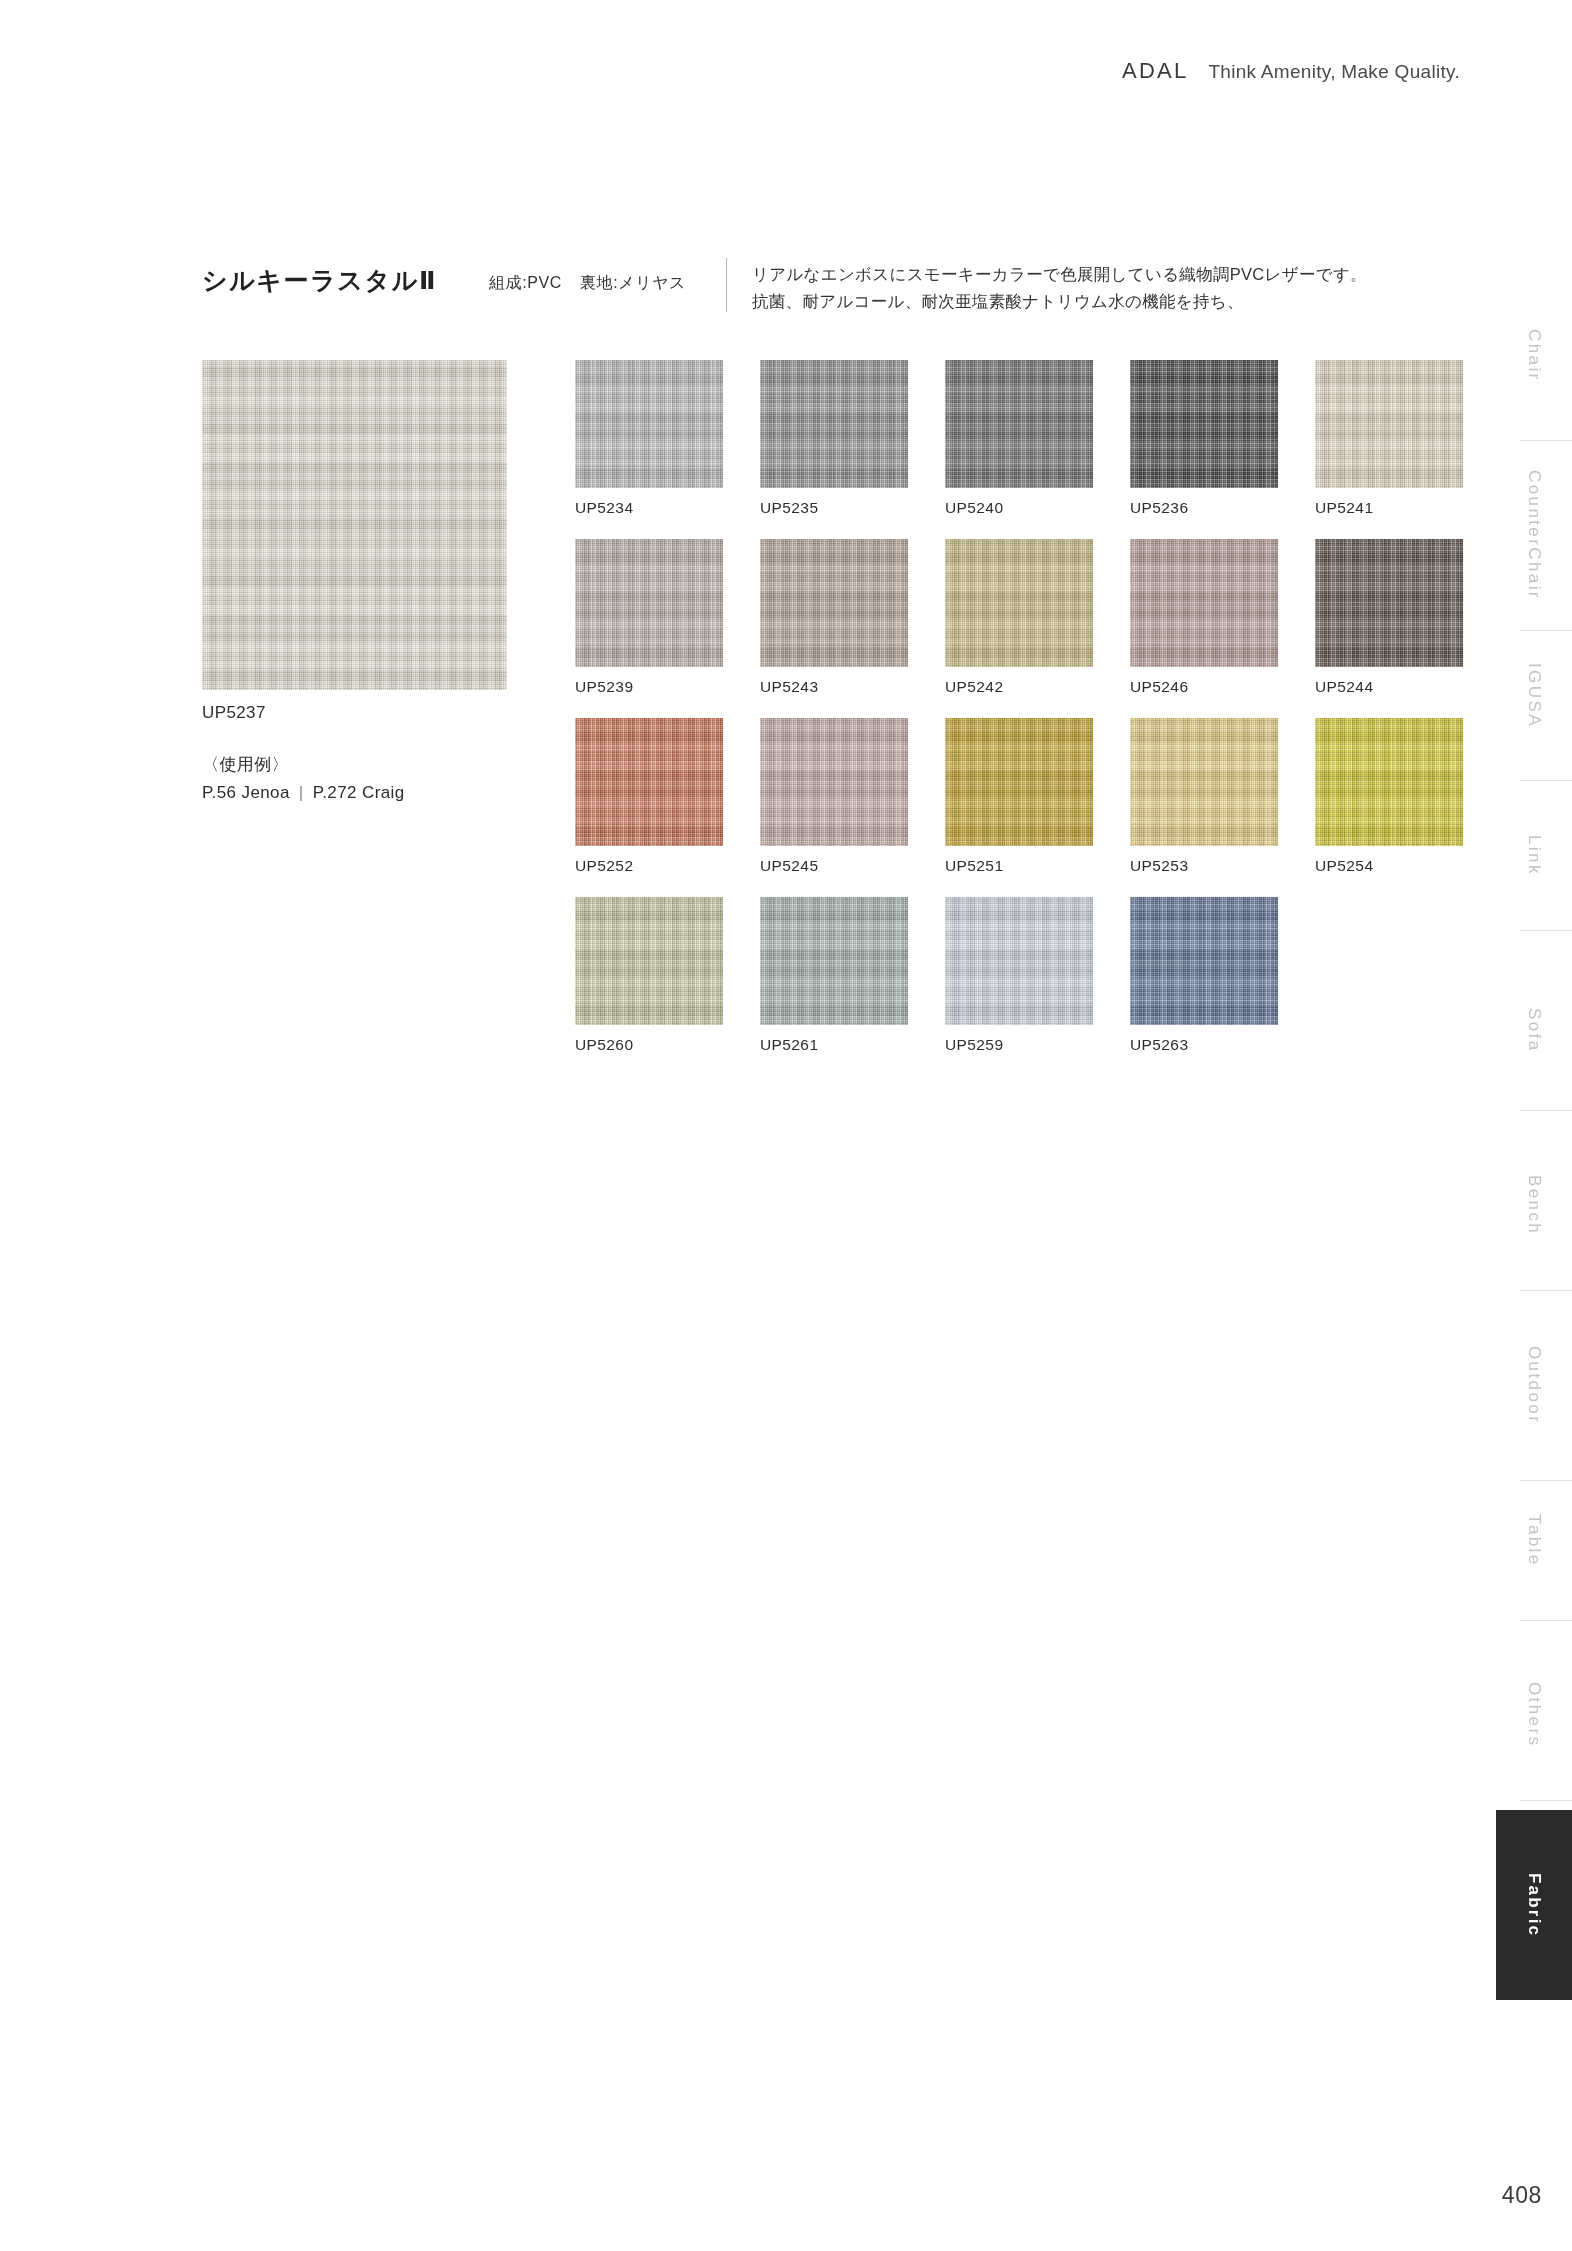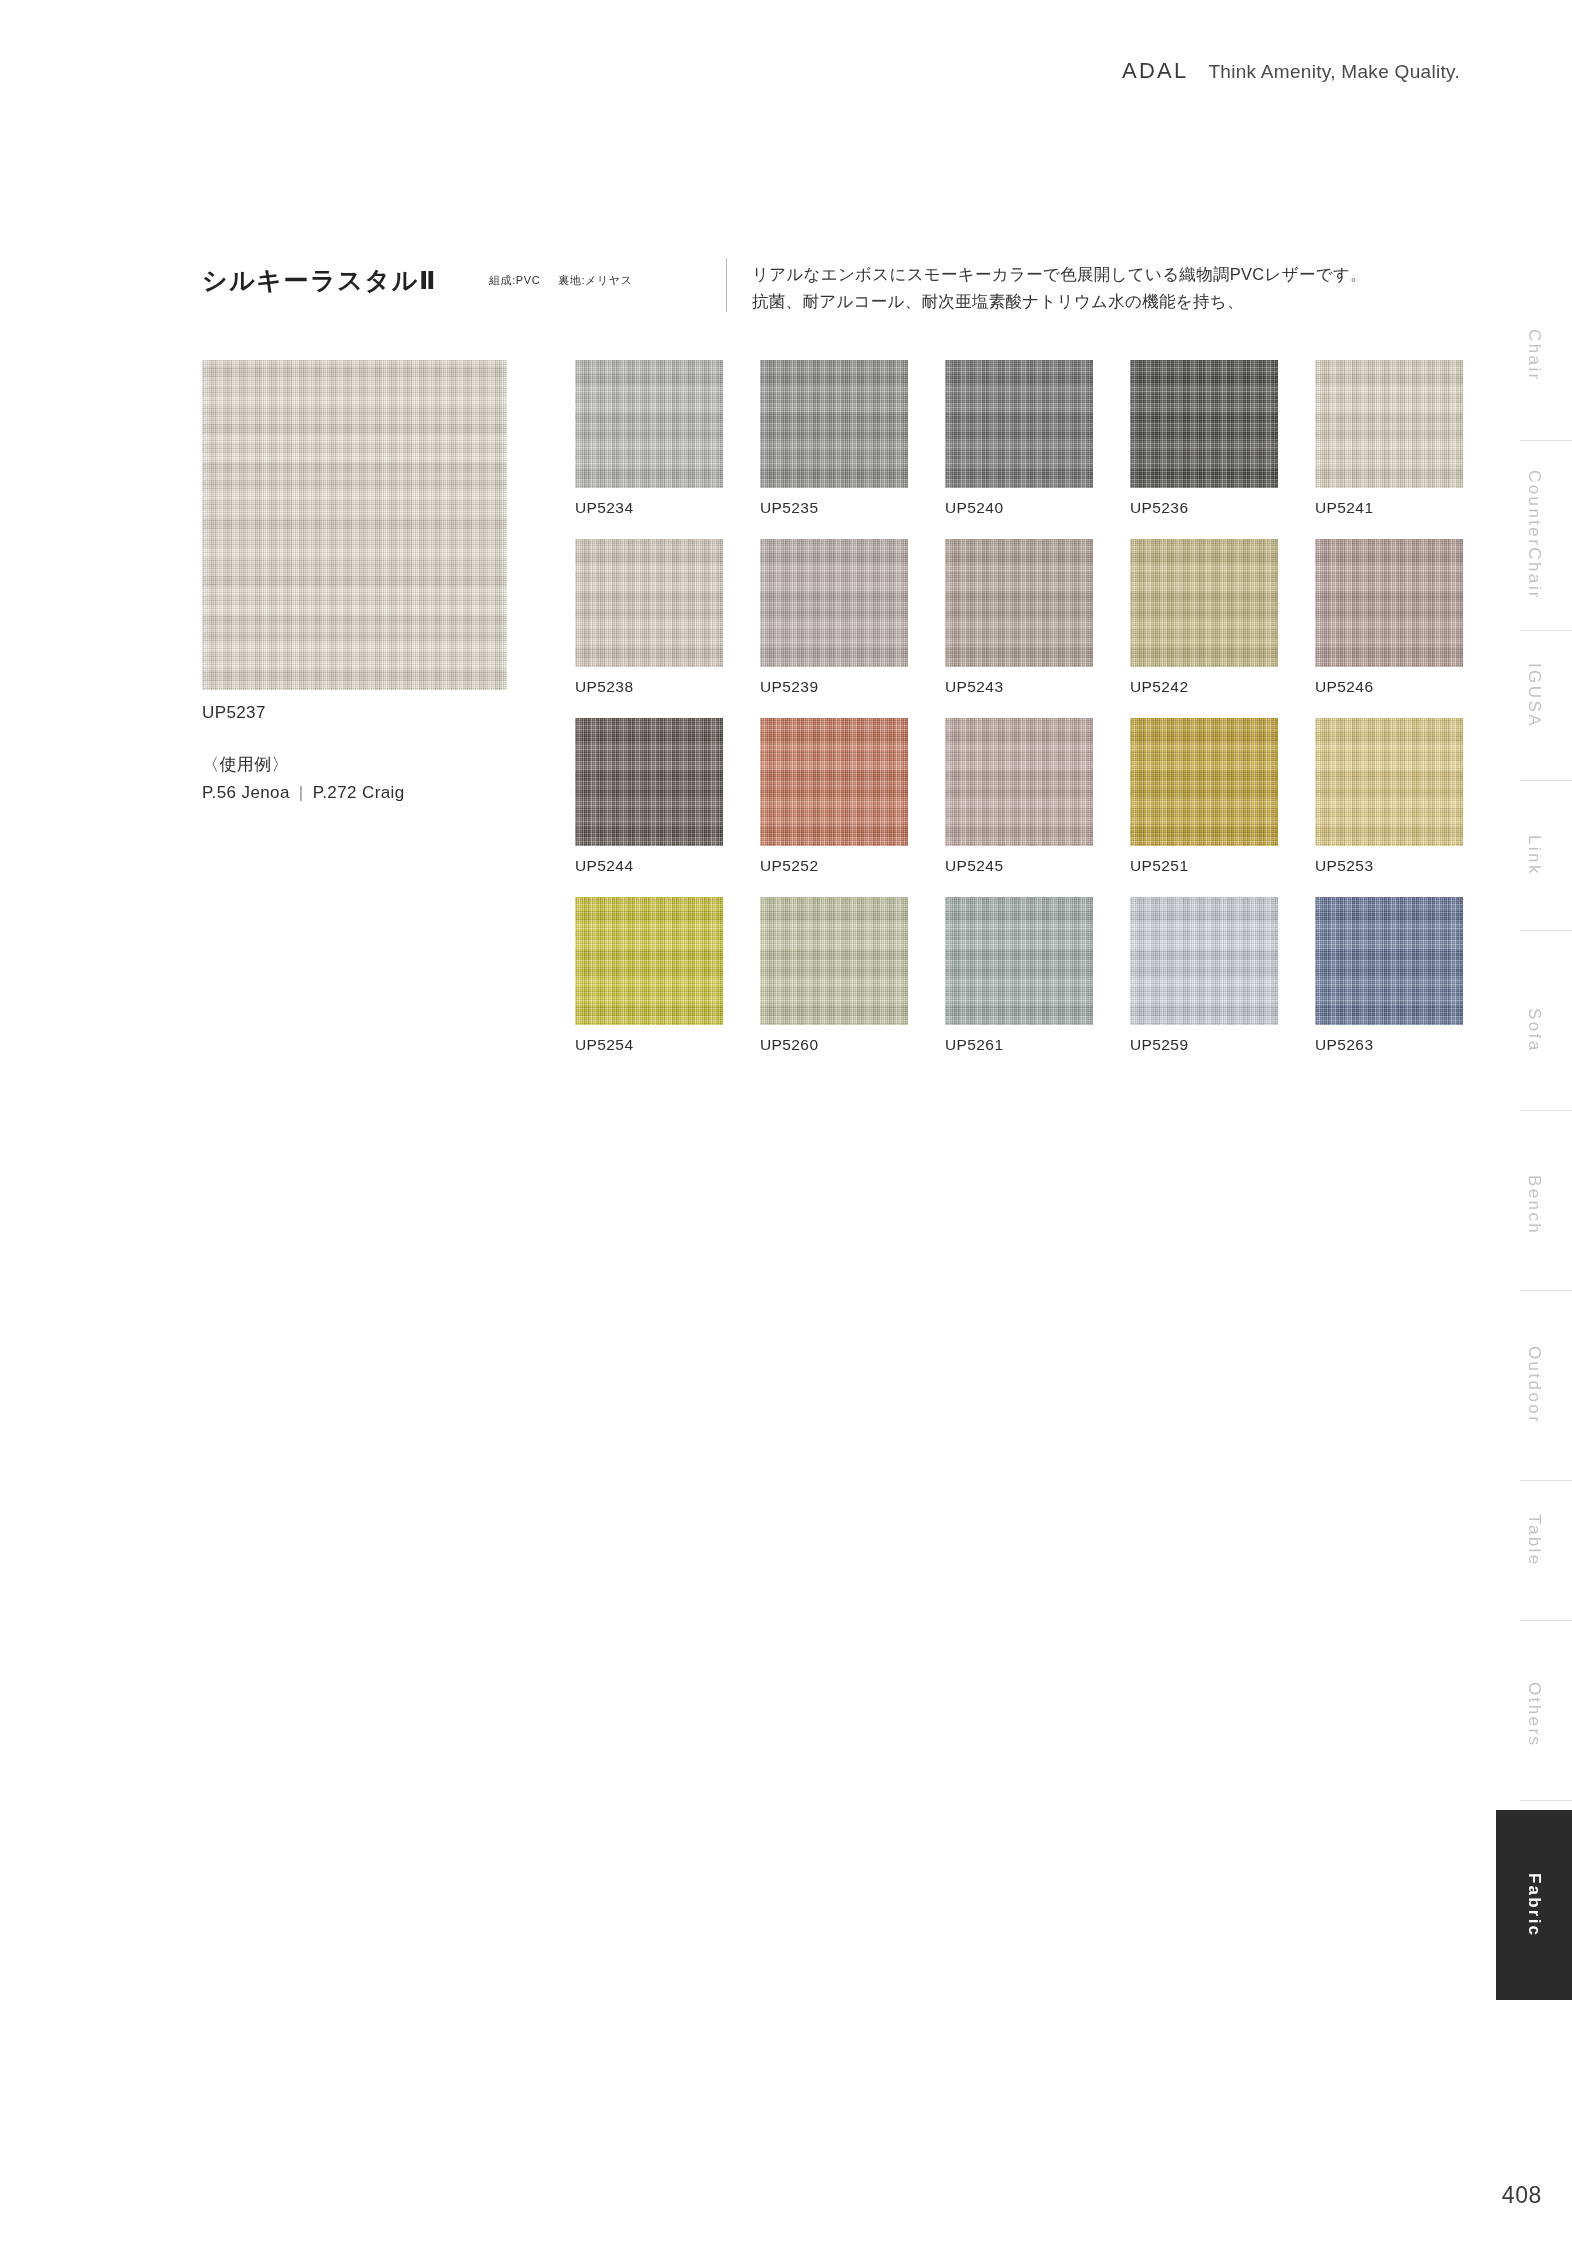--- a/index.html
+++ b/index.html
@@ -49,21 +49,21 @@
   .material-name {
     font-size: 25px;
     font-weight: 700;
     letter-spacing: 1.6px;
     color: #222222;
     white-space: nowrap;
     line-height: 1;
     padding-top: 6px;
   }
   .material-spec {
-    font-size: 11px;
+    font-size: 16px;
     color: #333333;
     letter-spacing: 0.6px;
     white-space: nowrap;
     margin-left: 52px;
     padding-top: 11px;
   }
   .material-spec .spec-gap { display: inline-block; width: 18px; }
 
   .desc-divider {
     position: absolute;
@@ -279,24 +279,20 @@
     </div>
     <div class="grid-cell">
       <div class="swatch grid-swatch" style="background-color: rgb(69, 68, 66);"></div>
       <div class="grid-code">UP5236</div>
     </div>
     <div class="grid-cell">
       <div class="swatch grid-swatch" style="background-color: rgb(228, 218, 198);"></div>
       <div class="grid-code">UP5241</div>
     </div>
     <div class="grid-cell">
-      <div class="swatch grid-swatch" style="background-color: rgb(221, 210, 196);"></div>
-      <div class="grid-code">UP5238</div>
-    </div>
-    <div class="grid-cell">
       <div class="swatch grid-swatch" style="background-color: rgb(189, 176, 171);"></div>
       <div class="grid-code">UP5239</div>
     </div>
     <div class="grid-cell">
       <div class="swatch grid-swatch" style="background-color: rgb(182, 163, 150);"></div>
       <div class="grid-code">UP5243</div>
     </div>
     <div class="grid-cell">
       <div class="swatch grid-swatch" style="background-color: rgb(205, 190, 130);"></div>
       <div class="grid-code">UP5242</div>

